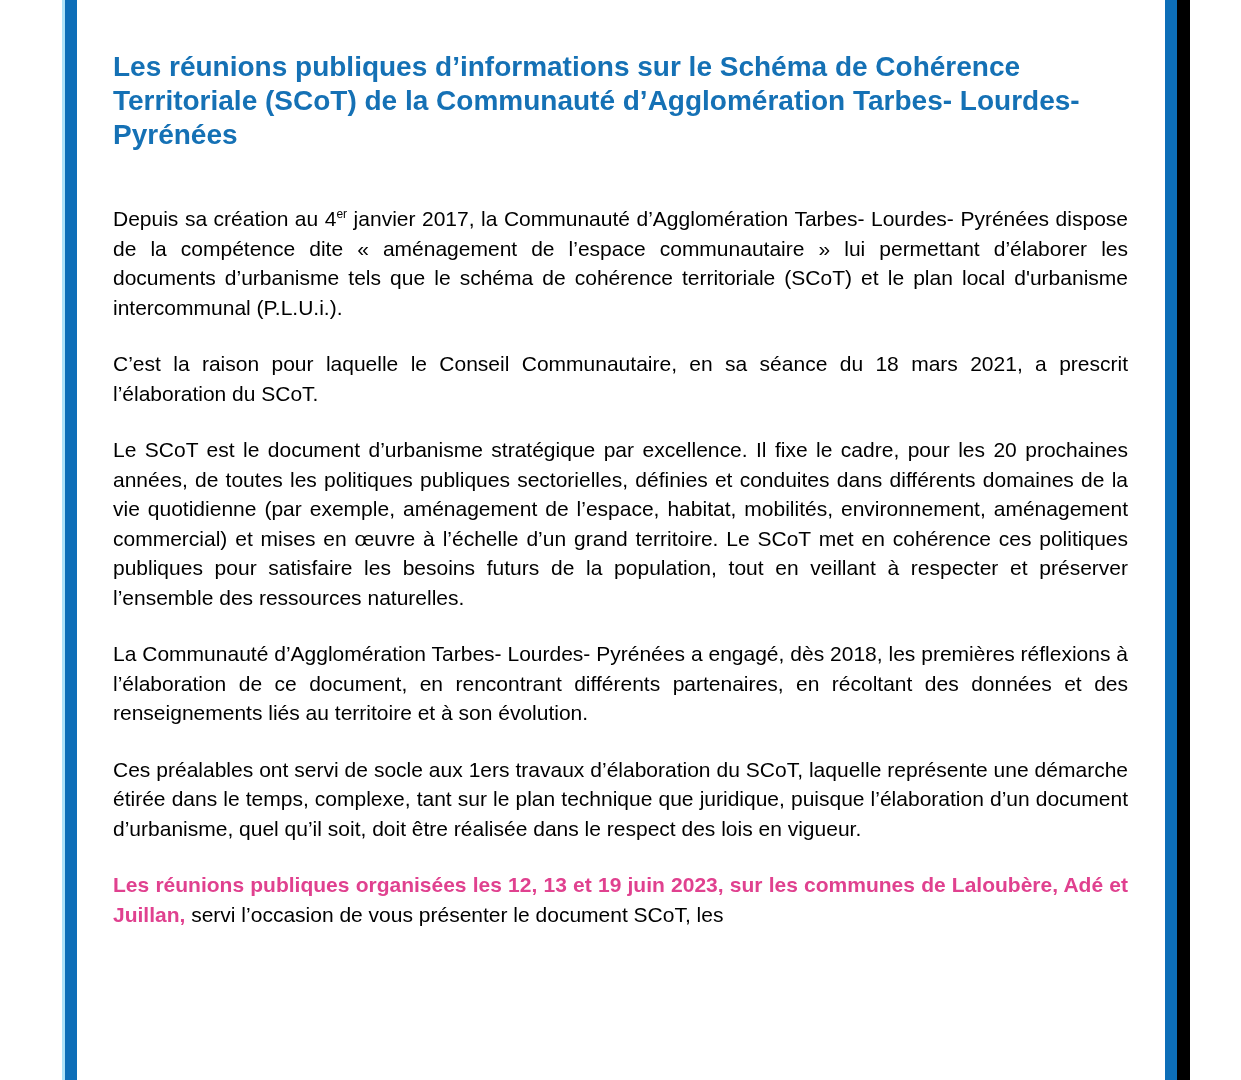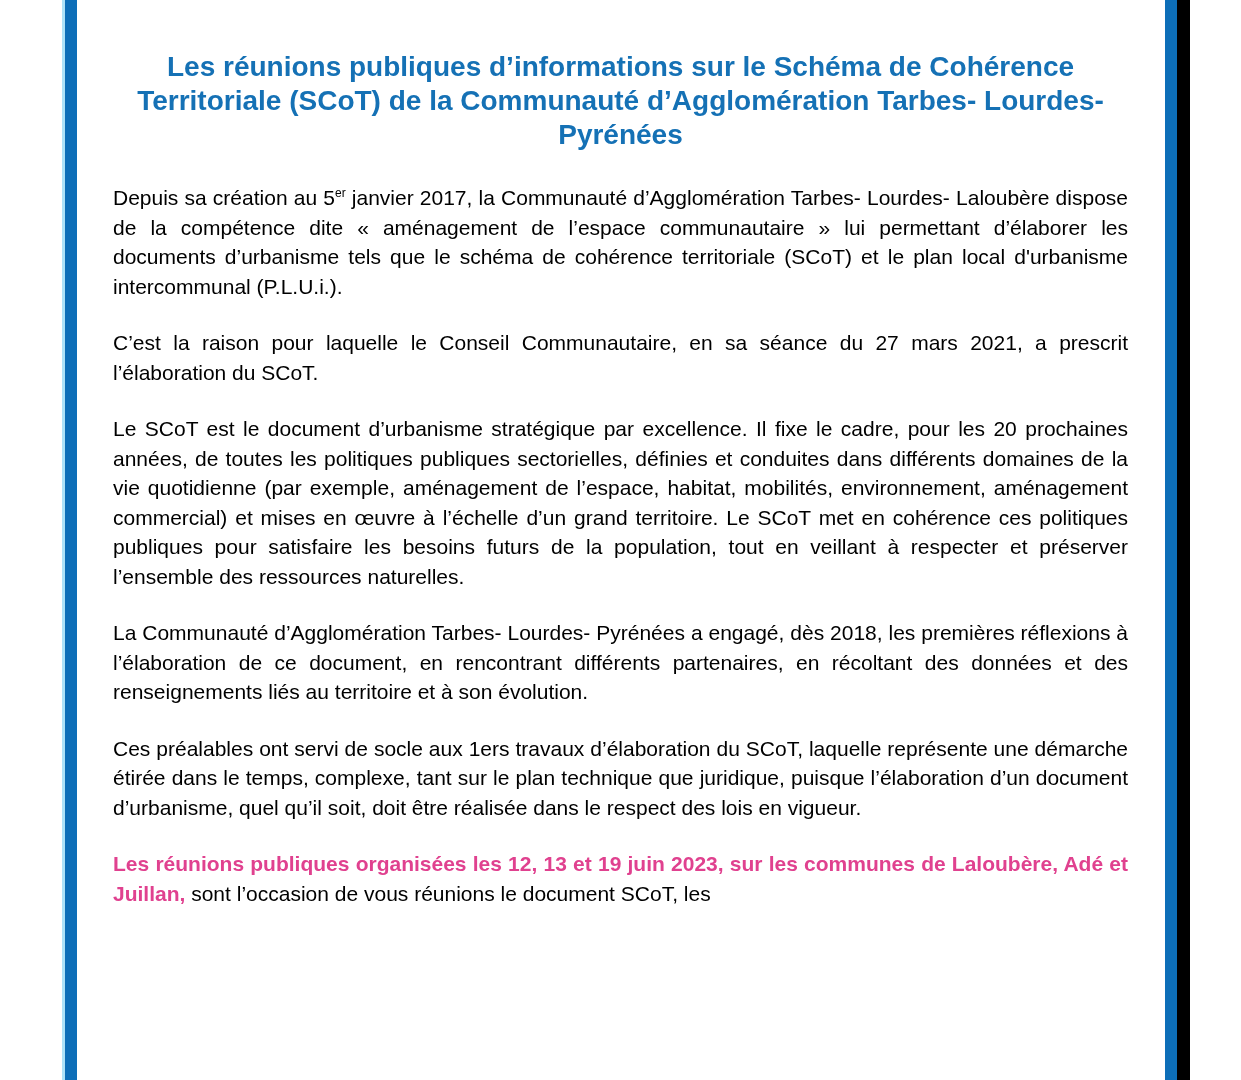--- a/index.html
+++ b/index.html
@@ -26,26 +26,26 @@
   .bar-right-black    { left: 1177px; width: 13px; background: var(--bar-black, #000000); }
 
   
   .content {
     position: absolute;
     left: 113px;
     top: 50px;
     width: 1015px;
   }
   .doc-title {
-    margin: 0 0 31px 0;
+    margin: 0 0 52px 0;
     color: var(--title-blue, #1571b5);
     font-size: 28px;
     line-height: 34px;
     font-weight: bold;
-    text-align: center;
+    text-align: left;
   }
   .paragraphs p {
     margin: 0 0 27px 0;
     color: #000000;
     font-size: 21px;
     line-height: 29.5px;
     text-align: justify;
   }
   .paragraphs p sup {
     font-size: 12px;
@@ -57,20 +57,20 @@
 <body>
 
 <div class="vbar bar-left-highlight"></div>
 <div class="vbar bar-left-blue"></div>
 <div class="vbar bar-right-blue"></div>
 <div class="vbar bar-right-black"></div>
 
 <div class="content">
   <h1 class="doc-title">Les réunions publiques d’informations sur le Schéma de Cohérence Territoriale (SCoT) de la Communauté d’Agglomération Tarbes- Lourdes- Pyrénées</h1>
   <div class="paragraphs">
-      <p><span>Depuis sa création au 5</span><sup>er</sup><span> janvier 2017, la Communauté d’Agglomération Tarbes- Lourdes- Laloubère dispose de la compétence dite « aménagement de l’espace communautaire » lui permettant d’élaborer les documents d’urbanisme tels que le schéma de cohérence territoriale (SCoT) et le plan local d'urbanisme intercommunal (P.L.U.i.).</span></p>
-      <p><span>C’est la raison pour laquelle le Conseil Communautaire, en sa séance du 27 mars 2021, a prescrit l’élaboration du SCoT.</span></p>
+      <p><span>Depuis sa création au 4</span><sup>er</sup><span> janvier 2017, la Communauté d’Agglomération Tarbes- Lourdes- Pyrénées dispose de la compétence dite « aménagement de l’espace communautaire » lui permettant d’élaborer les documents d’urbanisme tels que le schéma de cohérence territoriale (SCoT) et le plan local d'urbanisme intercommunal (P.L.U.i.).</span></p>
+      <p><span>C’est la raison pour laquelle le Conseil Communautaire, en sa séance du 18 mars 2021, a prescrit l’élaboration du SCoT.</span></p>
       <p><span>Le SCoT est le document d’urbanisme stratégique par excellence. Il fixe le cadre, pour les 20 prochaines années, de toutes les politiques publiques sectorielles, définies et conduites dans différents domaines de la vie quotidienne (par exemple, aménagement de l’espace, habitat, mobilités, environnement, aménagement commercial) et mises en œuvre à l’échelle d’un grand territoire. Le SCoT met en cohérence ces politiques publiques pour satisfaire les besoins futurs de la population, tout en veillant à respecter et préserver l’ensemble des ressources naturelles.</span></p>
       <p><span>La Communauté d’Agglomération Tarbes- Lourdes- Pyrénées a engagé, dès 2018, les premières réflexions à l’élaboration de ce document, en rencontrant différents partenaires, en récoltant des données et des renseignements liés au territoire et à son évolution.</span></p>
       <p><span>Ces préalables ont servi de socle aux 1ers travaux d’élaboration du SCoT, laquelle représente une démarche étirée dans le temps, complexe, tant sur le plan technique que juridique, puisque l’élaboration d’un document d’urbanisme, quel qu’il soit, doit être réalisée dans le respect des lois en vigueur.</span></p>
-      <p><span style="font-weight: bold; color: rgb(224, 65, 143);">Les réunions publiques organisées les 12, 13 et 19 juin 2023, sur les communes de Laloubère, Adé et Juillan,</span><span> sont l’occasion de vous réunions le document SCoT, les</span></p>
+      <p><span style="font-weight: bold; color: rgb(224, 65, 143);">Les réunions publiques organisées les 12, 13 et 19 juin 2023, sur les communes de Laloubère, Adé et Juillan,</span><span> servi l’occasion de vous présenter le document SCoT, les</span></p>
     </div>
 </div>
 
 </body></html>

